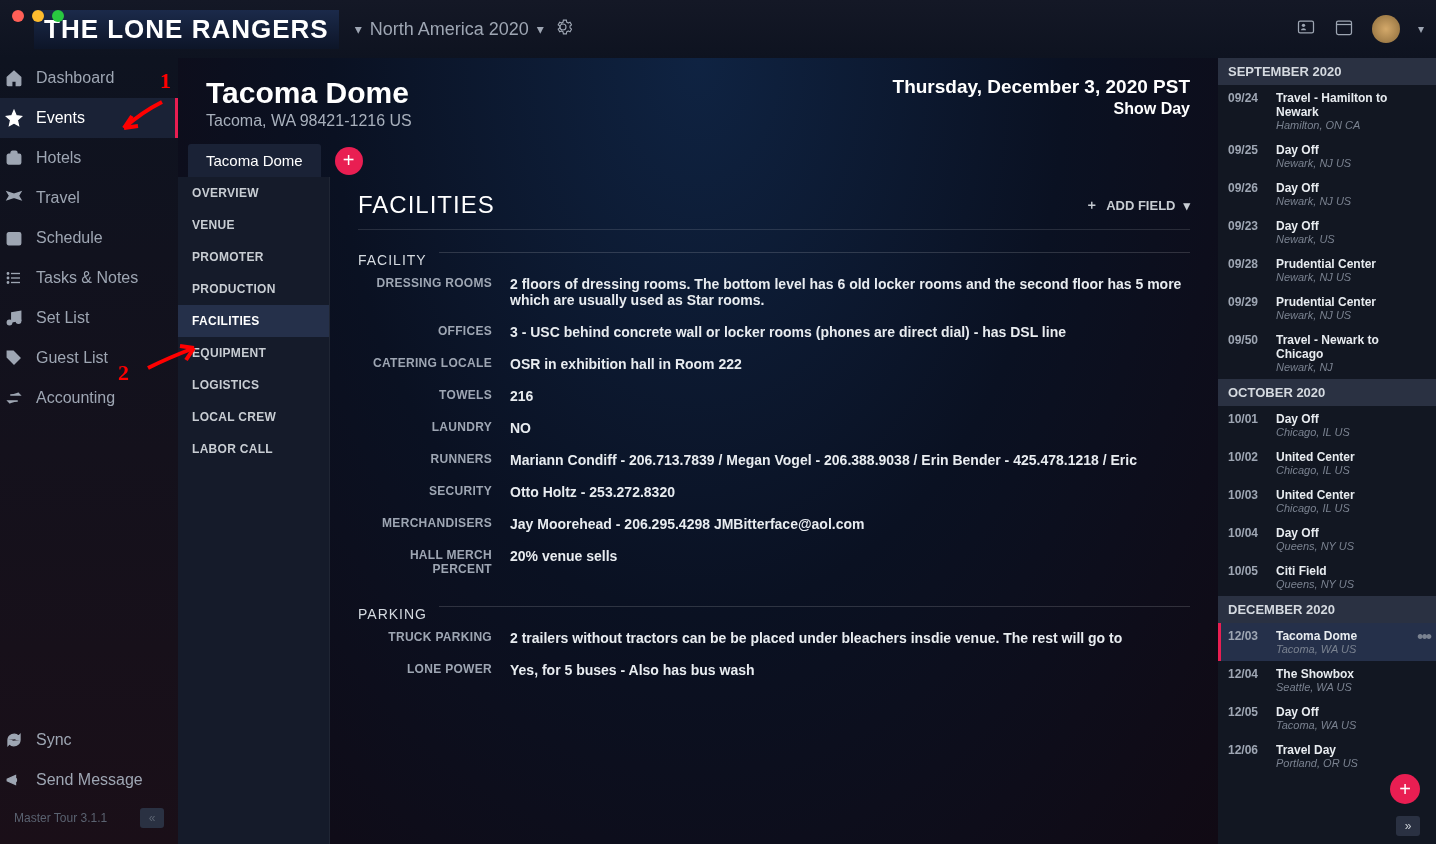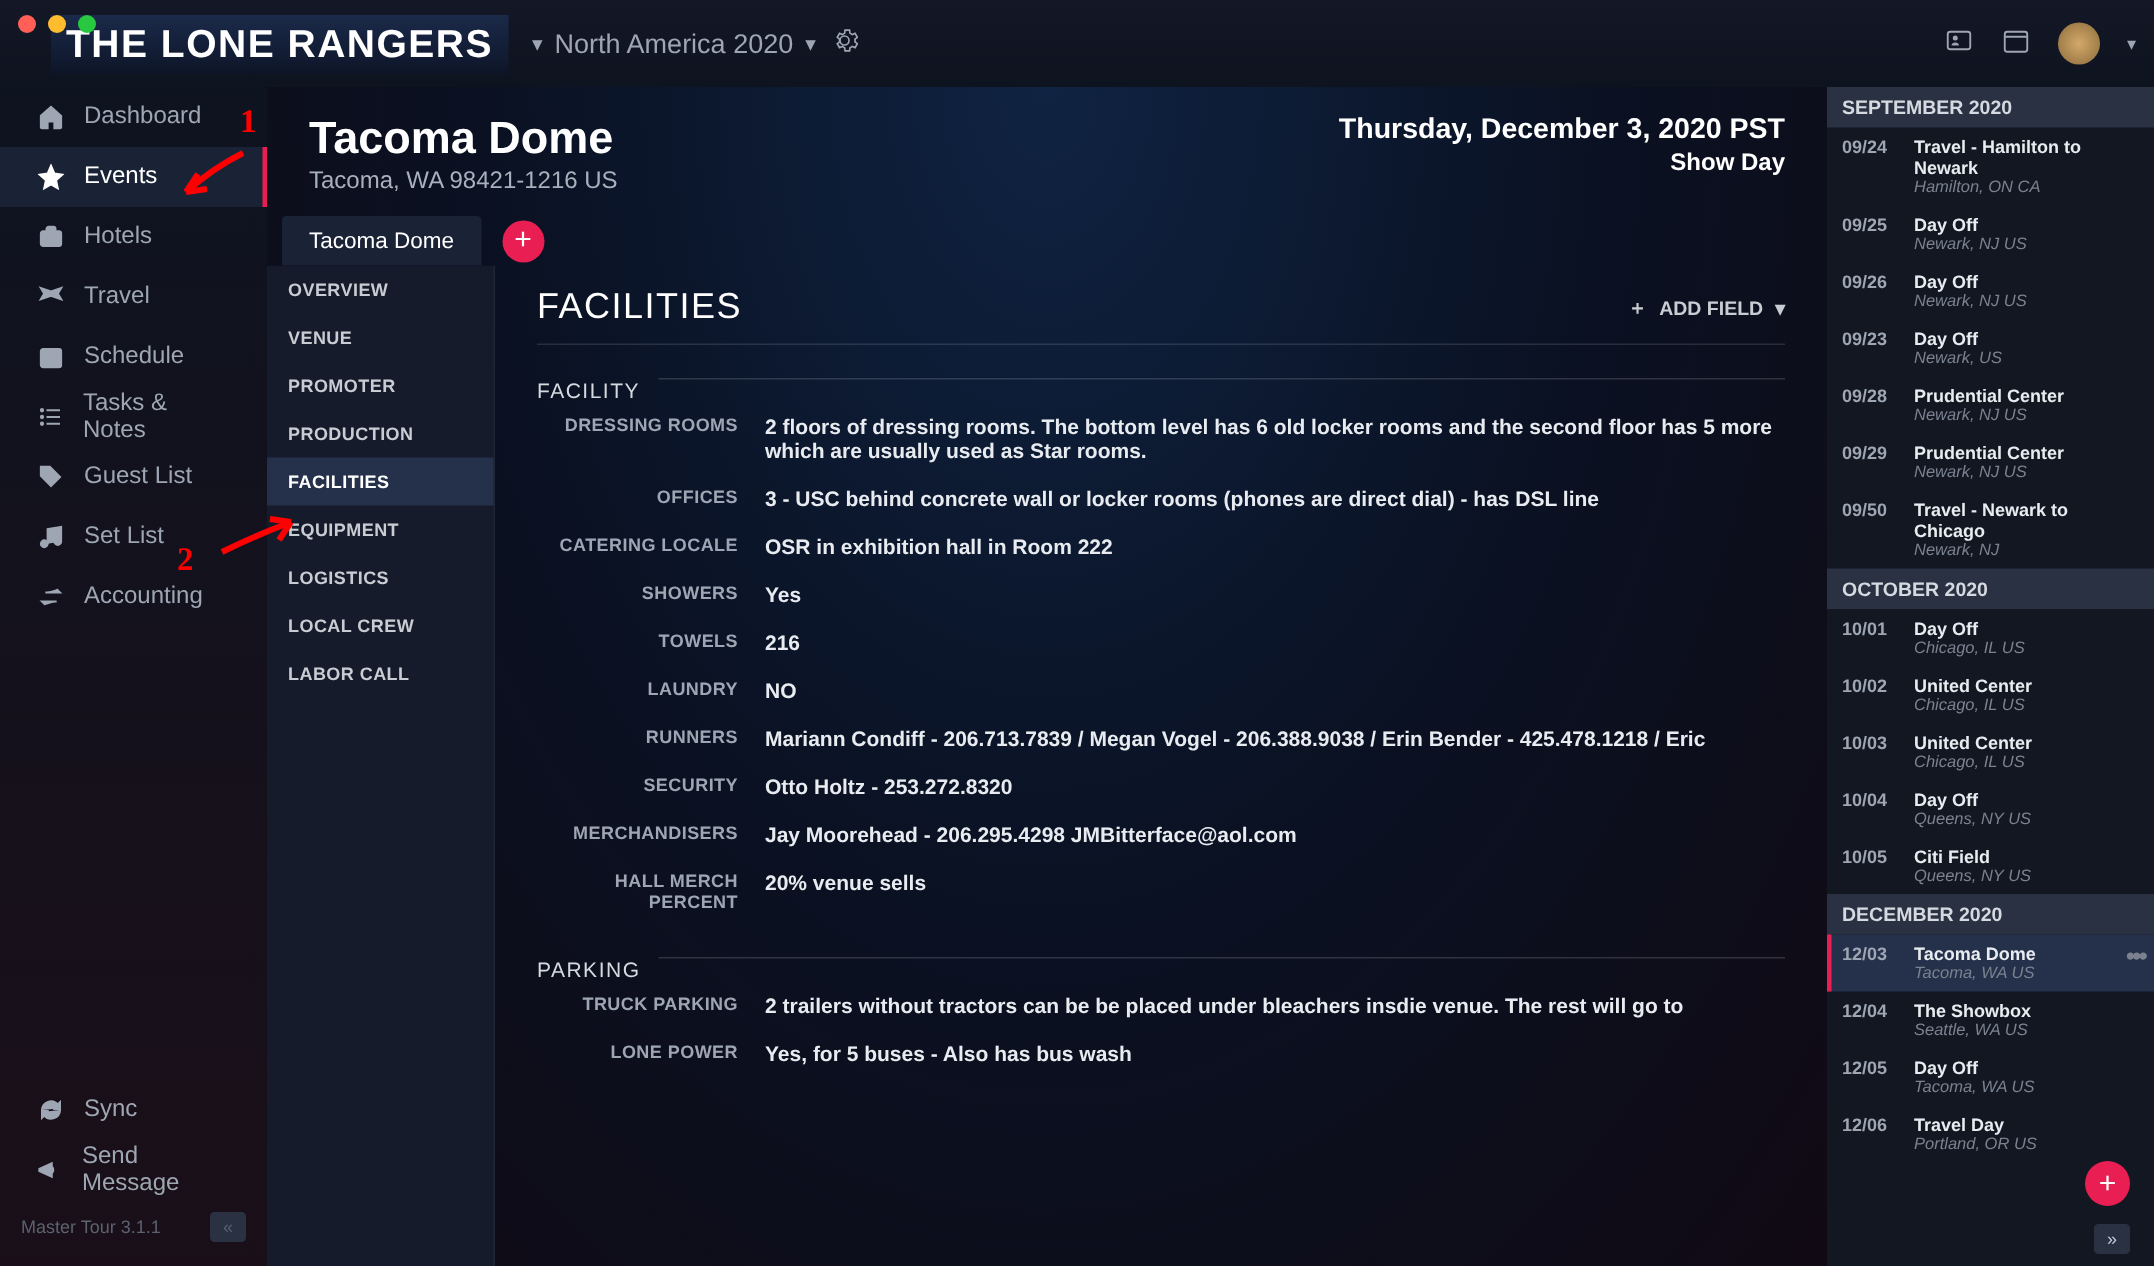--- a/index.html
+++ b/index.html
@@ -50,21 +50,21 @@
   width: 178px;
   background: linear-gradient(to bottom, #0e1320, #1a0f18);
   display: flex;
   flex-direction: column;
   position: relative;
 }
 .nav-item {
   display: flex;
   align-items: center;
   height: 40px;
-  padding: 0 24px;
+  padding: 0 4px;
   color: #9ea6b3;
   font-size: 16px;
   gap: 12px;
   cursor: pointer;
 }
 .nav-item.active {
   background: #1a2236;
   color: #fff;
   border-right: 3px solid #e91e52;
 }
@@ -252,35 +252,35 @@
               <circle cx="4" cy="6" r="1"></circle>
               <circle cx="4" cy="12" r="1"></circle>
               <circle cx="4" cy="18" r="1"></circle>
             </svg>
           </span>
           <span>Tasks &amp; Notes</span>
         </div>
         <div class="nav-item">
           <span class="nav-icon">
             <svg width="18" height="18" viewBox="0 0 24 24" fill="none" stroke="currentColor" stroke-width="1.8">
-              <path d="M20 12l-8 8-9-9V3h8z"></path>
-              <circle cx="7" cy="7" r="1.5"></circle>
-            </svg>
-          </span>
-          <span>Guest List</span>
-        </div>
-        <div class="nav-item">
-          <span class="nav-icon">
-            <svg width="18" height="18" viewBox="0 0 24 24" fill="none" stroke="currentColor" stroke-width="1.8">
               <path d="M9 18V5l12-2v13"></path>
               <circle cx="6" cy="18" r="3"></circle>
               <circle cx="18" cy="16" r="3"></circle>
             </svg>
           </span>
           <span>Set List</span>
+        </div>
+        <div class="nav-item">
+          <span class="nav-icon">
+            <svg width="18" height="18" viewBox="0 0 24 24" fill="none" stroke="currentColor" stroke-width="1.8">
+              <path d="M20 12l-8 8-9-9V3h8z"></path>
+              <circle cx="7" cy="7" r="1.5"></circle>
+            </svg>
+          </span>
+          <span>Guest List</span>
         </div>
         <div class="nav-item">
           <span class="nav-icon">
             <svg width="18" height="18" viewBox="0 0 24 24" fill="none" stroke="currentColor" stroke-width="1.8">
               <path d="M7 8h13l-3-3M17 16H4l3 3"></path>
             </svg>
           </span>
           <span>Accounting</span>
         </div>
       </div>
@@ -360,24 +360,20 @@
               </div>
               <div class="field-row">
                 <div class="field-label">OFFICES</div>
                 <div class="field-value">3 - USC behind concrete wall or locker rooms (phones are direct dial) - has DSL line</div>
               </div>
               <div class="field-row">
                 <div class="field-label">CATERING LOCALE</div>
                 <div class="field-value">OSR in exhibition hall in Room 222</div>
               </div>
               <div class="field-row">
-                <div class="field-label">SHOWERS</div>
-                <div class="field-value">Yes</div>
-              </div>
-              <div class="field-row">
                 <div class="field-label">TOWELS</div>
                 <div class="field-value">216</div>
               </div>
               <div class="field-row">
                 <div class="field-label">LAUNDRY</div>
                 <div class="field-value">NO</div>
               </div>
               <div class="field-row">
                 <div class="field-label">RUNNERS</div>
                 <div class="field-value">Mariann Condiff - 206.713.7839 / Megan Vogel - 206.388.9038 / Erin Bender - 425.478.1218 / Eric</div>

